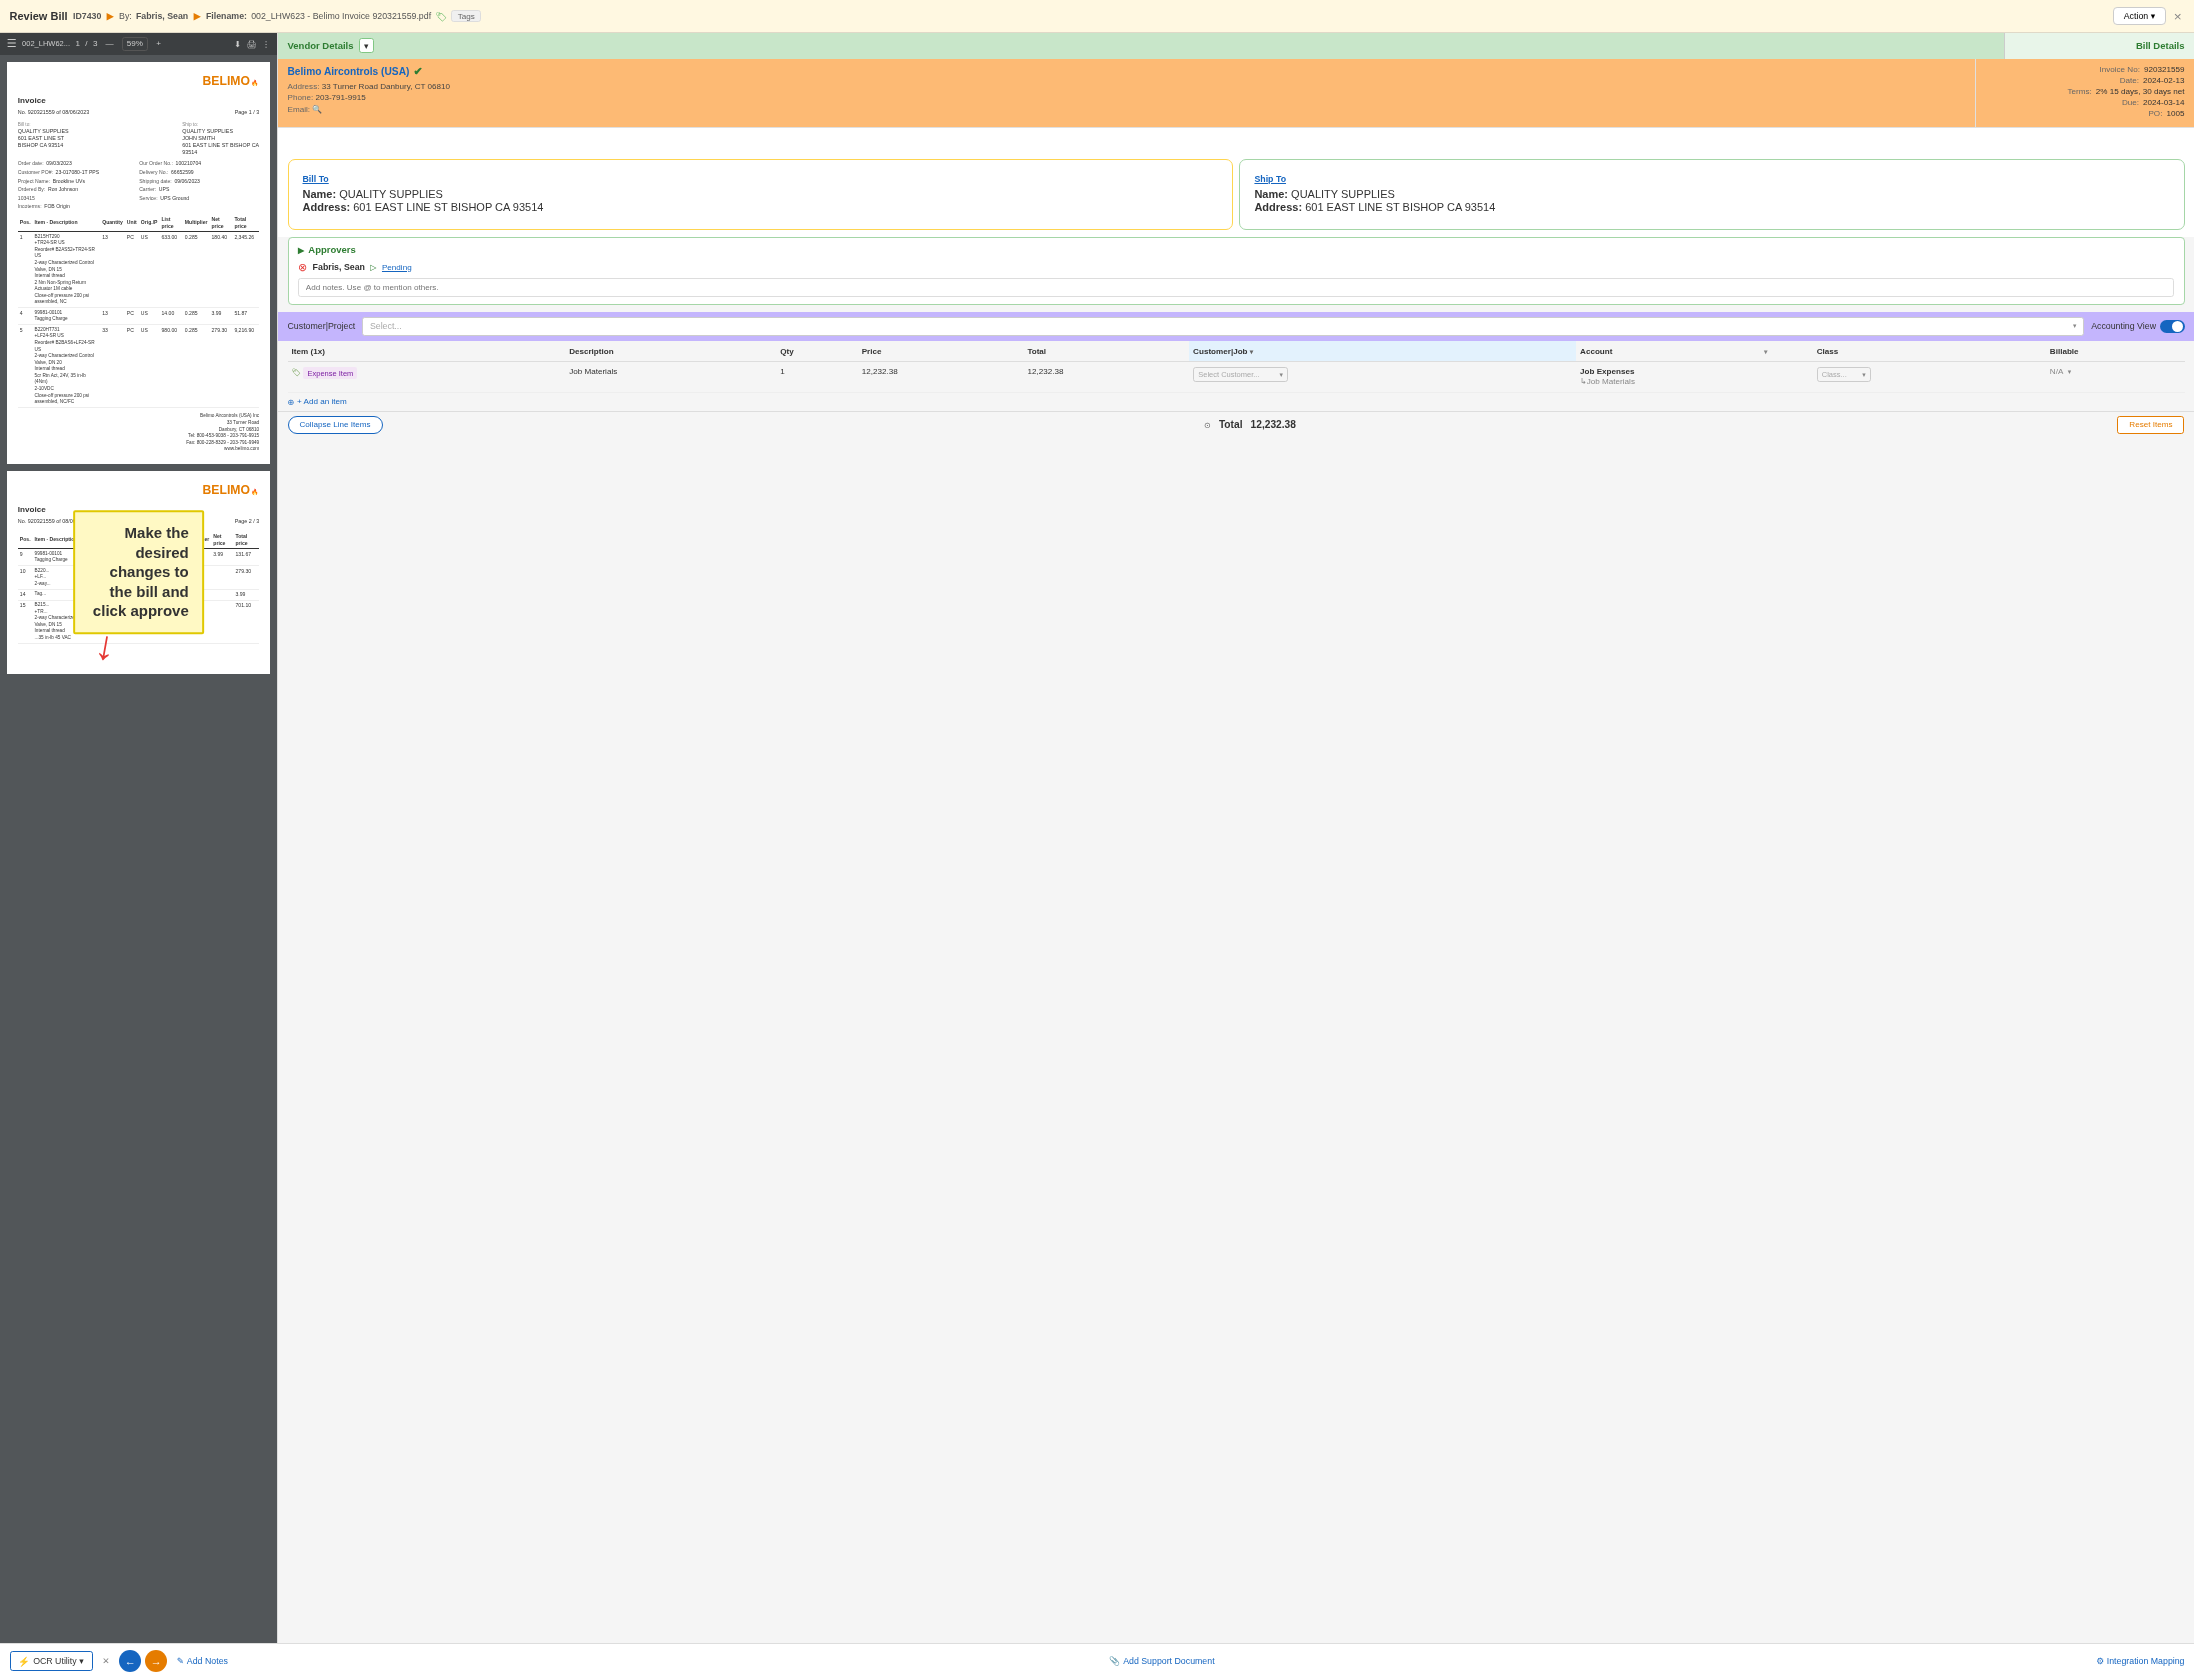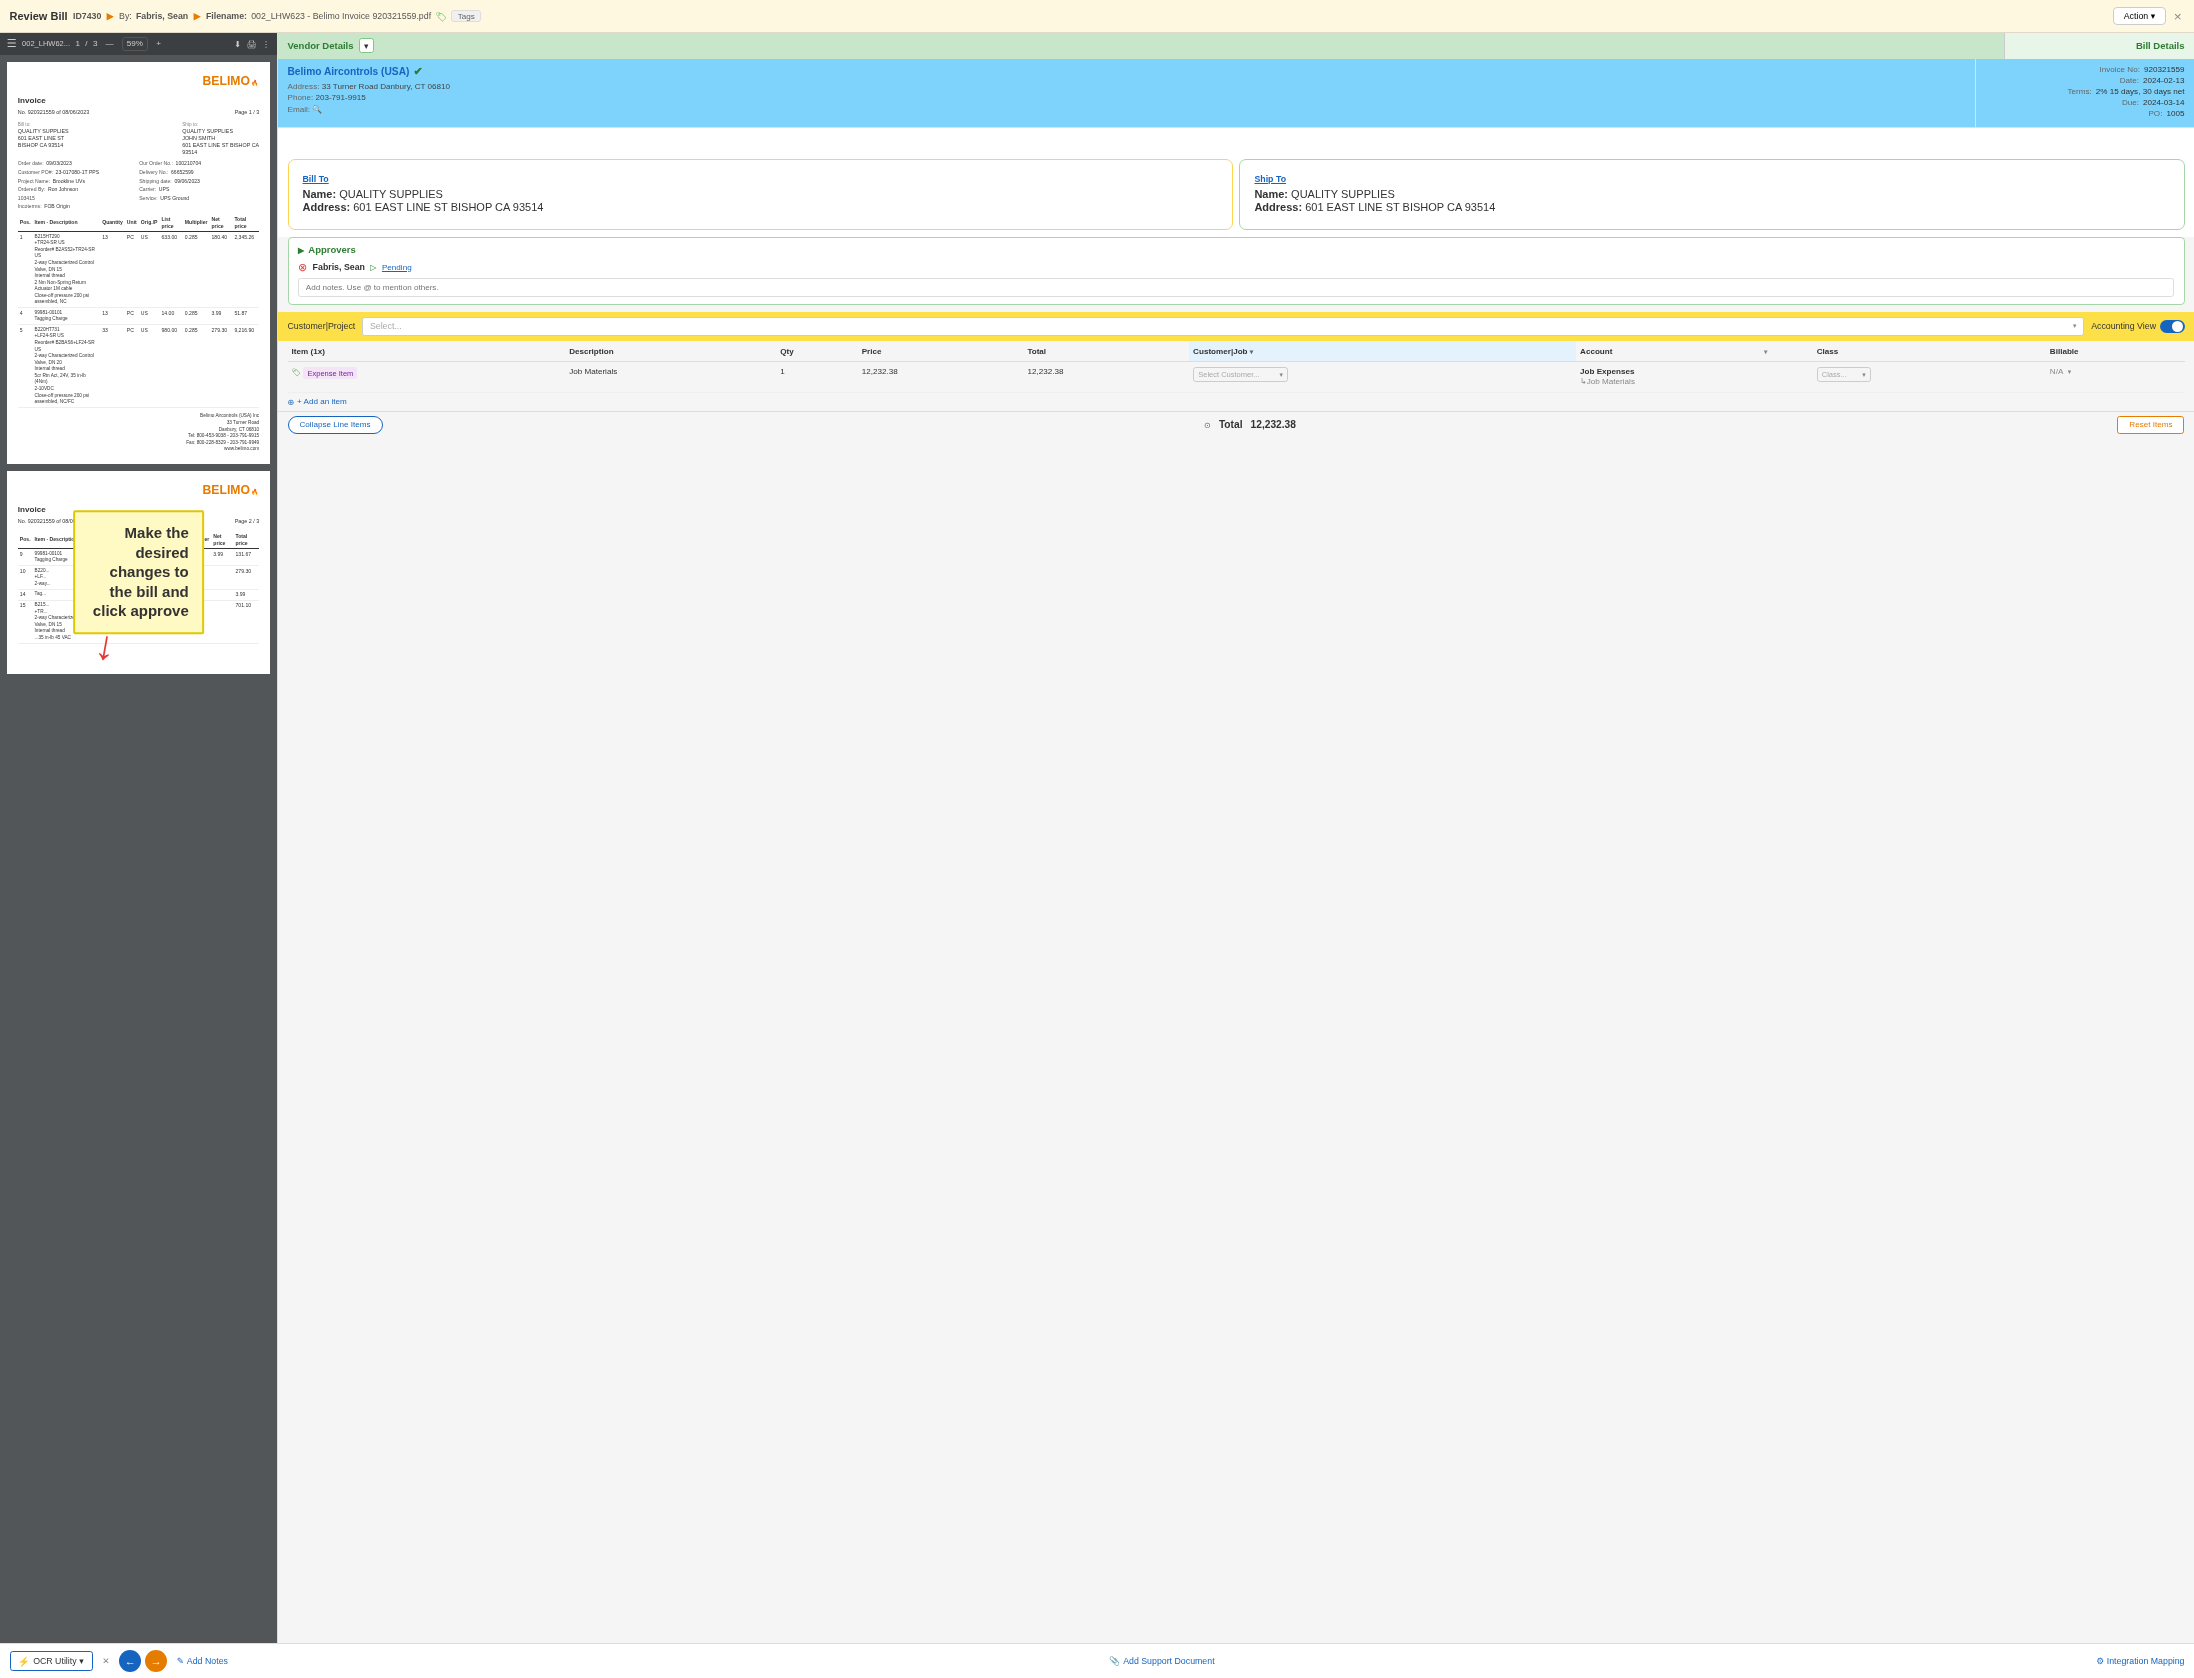--- a/index.html
+++ b/index.html
@@ -66,21 +66,21 @@
 
     
     .approvers-section { margin: 0 9.5px 6.8px; background: #fff; border: 1.4px solid #a5d6a7; border-radius: 4.1px; padding: 6.8px 9.5px; }
     .approvers-title { color: #2e7d32; font-weight: 700; font-size: 9.5px; margin-bottom: 5.4px; display: flex; align-items: center; gap: 4.1px; }
     .approver-row { display: flex; align-items: center; gap: 5.4px; margin-bottom: 4.1px; }
     .approver-reject-icon { color: #e53935; font-size: 11px; }
     .approver-name { font-weight: 600; font-size: 8.8px; color: #333; }
     .notes-input { width: 100%; border: 0.7px solid #ddd; border-radius: 2.7px; padding: 4.1px 6.8px; font-size: 8.1px; color: #aaa; }
 
     
-    .customer-project-row { display: flex; align-items: center; gap: 6.8px; padding: 5.4px 9.5px; background: #fde047; }
+    .customer-project-row { display: flex; align-items: center; gap: 6.8px; padding: 5.4px 9.5px; background: #c4b5fd; }
     .customer-project-label { font-size: 8.8px; color: #333; white-space: nowrap; }
     .customer-select { flex: 1; border: 0.7px solid #ccc; border-radius: 2.7px; padding: 3.4px 6.8px; font-size: 8.8px; color: #aaa; background: #fff; display: flex; justify-content: space-between; align-items: center; cursor: pointer; }
     .accounting-view { display: flex; align-items: center; gap: 4.1px; font-size: 8.8px; margin-left: auto; }
     .toggle { width: 24.4px; height: 13.6px; background: #1565c0; border-radius: 6.8px; position: relative; cursor: pointer; }
     .toggle-knob { width: 11px; height: 11px; background: #fff; border-radius: 50%; position: absolute; right: 1.4px; top: 1.4px; }
 
     
     .line-items { padding: 0 9.5px; }
     .line-items-table { width: 100%; border-collapse: collapse; }
     .line-items-table th { padding: 5.4px 4.1px; font-size: 8.1px; font-weight: 600; color: #333; border-bottom: 1.4px solid #ddd; text-align: left; background: #f5f5f5; }
@@ -391,21 +391,21 @@
         <span style="font-weight:600;font-size:9.5px;color:#2e7d32;">Vendor Details</span>
         <div style="background:#fff;border:0.7px solid #81c784;border-radius:2.7px;padding:1.4px 4.1px;cursor:pointer;">
           <span>▾</span>
         </div>
       </div>
       <div class="bd-header">
         <span style="font-weight:600;font-size:9.5px;color:#2e7d32;">Bill Details</span>
       </div>
     </div>
 
-    <div class="vendor-bill-row" style="background:#7dd3fc;border-bottom:0.7px solid #e0e0e0;">
+    <div class="vendor-bill-row" style="background:#fdba74;border-bottom:0.7px solid #e0e0e0;">
       <div class="vendor-info">
         <div class="vendor-name">
           <span>Belimo Aircontrols (USA)</span>
           <span class="verified-icon">✔</span>
         </div>
         <div class="vendor-detail">
           <span class="label">Address: </span>
           <span>33 Turner Road Danbury, CT 06810</span>
         </div>
         <div class="vendor-detail">

